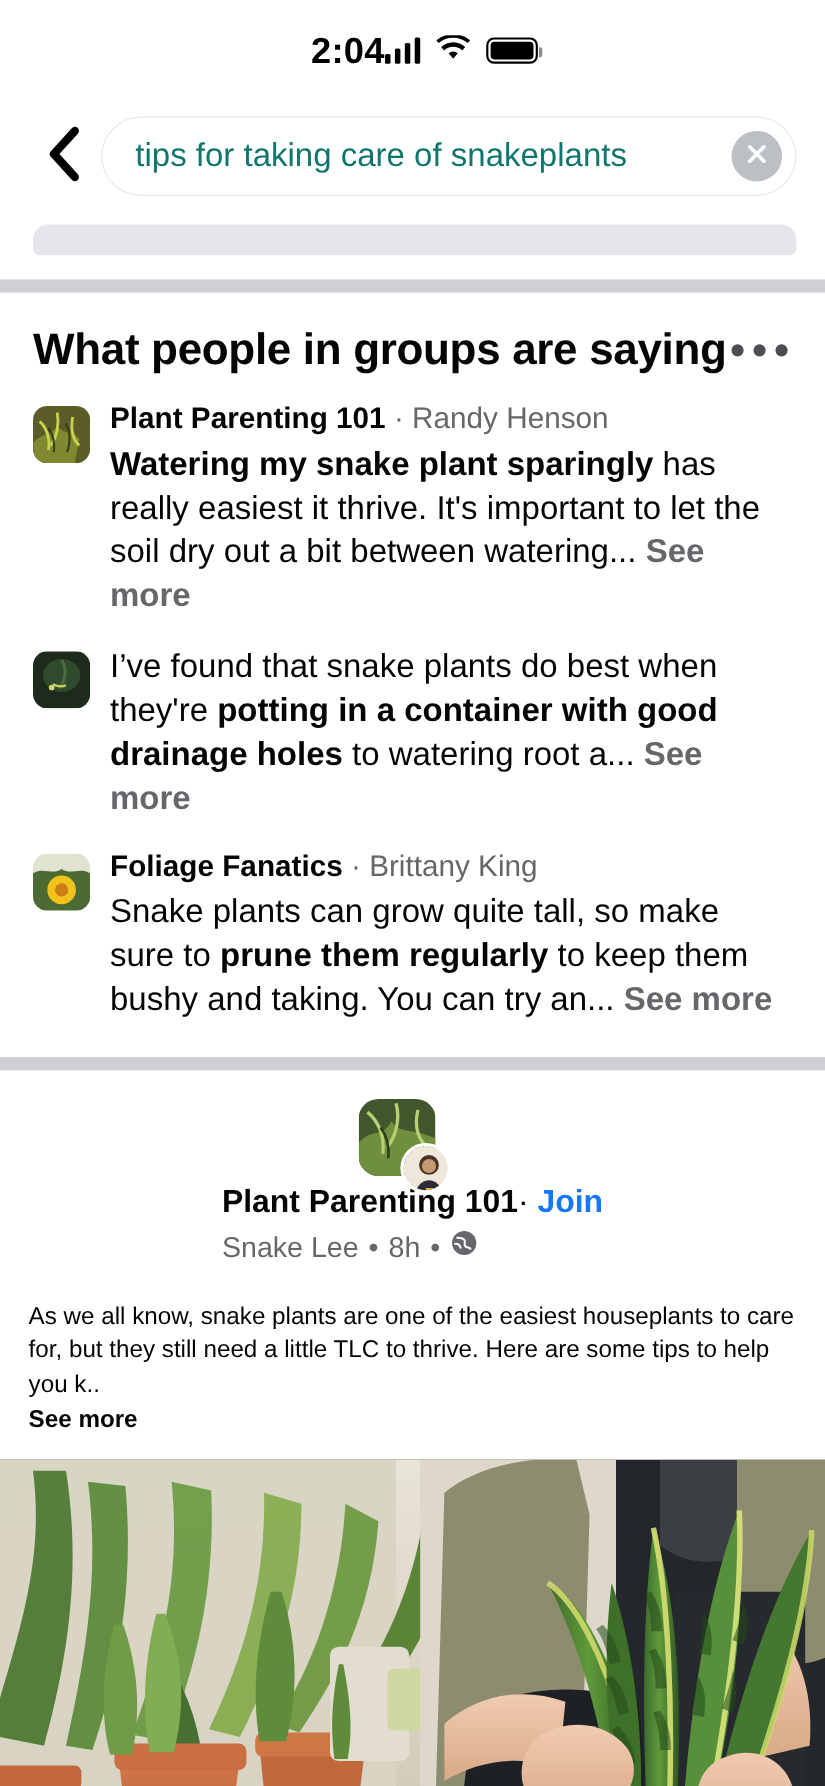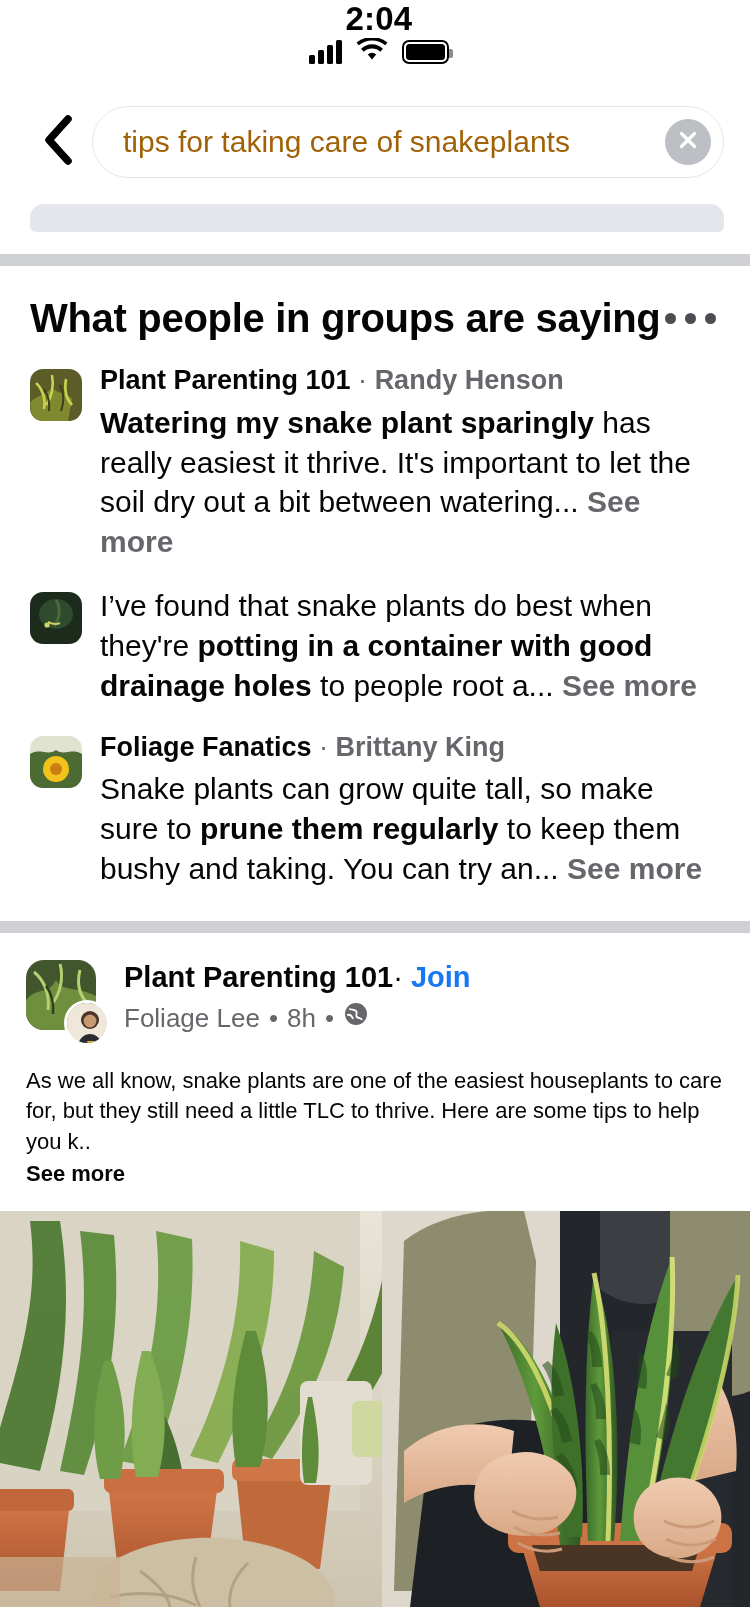--- a/index.html
+++ b/index.html
@@ -8,21 +8,21 @@
     background:#ffffff;
     font-family:"Liberation Sans", sans-serif;
     -webkit-font-smoothing:antialiased;
     overflow:hidden;
   }
   .phone { position:relative; width:750px; height:1624px; background:#fff; }
 
   
   .statusbar {
     height:92px; display:flex; align-items:center;
-    justify-content:flex-start; padding:0 48px 0 56px;flex-direction:column;
+    justify-content:center; padding:0 48px 0 70px;
   }
   .clock { font-size:33px; font-weight:700; color:#000; letter-spacing:0.2px; }
   .status-icons { display:flex; align-items:center; gap:14px; }
   .sig { display:flex; align-items:flex-end; gap:3.5px; height:24px; }
   .sig i { display:block; width:5.5px; background:#000; border-radius:1.5px; }
   .sig i:nth-child(1){ height:9px; }
   .sig i:nth-child(2){ height:14px; }
   .sig i:nth-child(3){ height:19px; }
   .sig i:nth-child(4){ height:24px; }
   .batt {
@@ -38,21 +38,21 @@
 
   
   .searchbar { display:flex; align-items:center; padding:0 26px 0 30px; height:100px; }
   .backbtn { width:54px; display:flex; align-items:center; justify-content:center; }
   .searchfield {
     flex:1; height:72px; border:1.6px solid #e4e6eb; border-radius:36px;
     background:#fff; display:flex; align-items:center;
     padding:0 12px 0 30px; margin-left:8px;
   }
   .searchtext {
-    flex:1; font-size:30px; color:#a16207; white-space:nowrap; overflow:hidden;
+    flex:1; font-size:30px; color:#0f766e; white-space:nowrap; overflow:hidden;
   }
   .clearbtn {
     width:46px; height:46px; border-radius:50%; background:#bcc0c4;
     display:flex; align-items:center; justify-content:center; flex:0 0 auto;
   }
   .tabstub {
     margin:12px 26px 0 30px; height:28px; background:#e4e6eb;
     border-radius:14px 14px 6px 6px;
   }
   .divider { height:12px; background:#ced0d4; margin-top:22px; }
@@ -69,30 +69,30 @@
 
   .snippet { display:flex; padding:14px 8px 10px 8px; }
   .thumb {
     width:52px; height:52px; border-radius:13px; flex:0 0 auto;
     margin-right:18px; margin-top:6px; overflow:hidden;
   }
   .snippet-body { flex:1; min-width:0; }
   .snippet-meta { font-size:27px; line-height:1.32; margin-bottom:4px; }
   .snippet-meta .grp { font-weight:700; color:#050505; }
   .snippet-meta .sep { color:#65676b; }
-  .snippet-meta .who { color:#65676b;font-weight:bold; }
+  .snippet-meta .who { color:#65676b; }
   .snippet-text {
     font-size:30px; line-height:1.33; color:#050505;
   }
   .snippet-text b { font-weight:700; }
   .snippet-text .seemore { color:#65676b; font-weight:700; }
 
   
   .post { padding:0 22px; }
-  .post-head { display:flex; align-items:center; padding:26px 4px 0 4px; }
+  .post-head { display:flex; align-items:center; padding:26px 4px 0 4px;flex-direction:column; }
   .post-avatar { position:relative; width:76px; height:76px; flex:0 0 auto; margin-right:22px; }
   .post-avatar .grpimg {
     width:70px; height:70px; border-radius:18px; overflow:hidden; position:absolute; top:0; left:0;
   }
   .post-avatar .userimg {
     width:46px; height:46px; border-radius:50%; overflow:hidden;
     position:absolute; right:-8px; bottom:-10px; border:3px solid #fff;
   }
   .post-names { flex:1; min-width:0; }
   .post-group { font-size:29px; font-weight:700; color:#050505; line-height:1.3; }
@@ -192,21 +192,21 @@
       <div class="thumb">
         <svg width="52" height="52" viewBox="0 0 52 52">
             <rect width="52" height="52" fill="#1d2b1c"></rect>
             <ellipse cx="26" cy="22" rx="17" ry="15" fill="#2f4a2c"></ellipse>
             <path d="M26 8c5 8 4 18-2 26" stroke="#4a6b3f" stroke-width="3" fill="none"></path>
             <path d="M18 30c4 2 8 3 12 1" stroke="#c8cf63" stroke-width="2" fill="none"></path>
             <circle cx="17" cy="33" r="2.6" fill="#cfd66a"></circle>
           </svg>
       </div>
       <div class="snippet-body">
-        <div class="snippet-text"><span>I’ve found that snake plants do best when they're </span><b>potting in a container with good drainage holes</b><span> to people root a... </span><span class="seemore">See more</span></div>
+        <div class="snippet-text"><span>I’ve found that snake plants do best when they're </span><b>potting in a container with good drainage holes</b><span> to watering root a... </span><span class="seemore">See more</span></div>
       </div>
     </div>
 
     <div class="snippet">
       <div class="thumb">
         <svg width="52" height="52" viewBox="0 0 52 52">
             <rect width="52" height="52" fill="#dfe3d0"></rect>
             <path d="M0 18c10-6 18 2 26-4 8 6 16-2 26 4v34H0z" fill="#4c6b33"></path>
             <g>
               <circle cx="26" cy="33" r="13" fill="#f2c21c"></circle>
@@ -244,21 +244,21 @@
               <circle cx="23" cy="17" r="9" fill="#4a3428"></circle>
               <path d="M10 46c1-10 7-15 13-15s12 5 13 15z" fill="#2c2c30"></path>
               <circle cx="23" cy="18" r="6.4" fill="#c79a74"></circle>
               <path d="M20 38h7l-2 8h-3z" fill="#e8b63c"></path>
             </svg>
         </div>
       </div>
       <div class="post-names">
         <div class="post-group"><span>Plant Parenting 101</span><span class="mid">·</span> <span class="join">Join</span></div>
         <div class="post-meta">
-          <span>Foliage Lee</span>
+          <span>Snake Lee</span>
           <span>•</span>
           <span>8h</span>
           <span>•</span>
           <span>
             <svg width="26" height="26" viewBox="0 0 26 26">
                 <circle cx="13" cy="13" r="11" fill="#65676b"></circle>
                 <path d="M6 8c3 1 5 0 7 2s-1 4 1 6 4 0 5 3M4 14c3-1 5 1 6 4" stroke="#fff" stroke-width="1.8" fill="none"></path>
               </svg>
           </span>
         </div>

